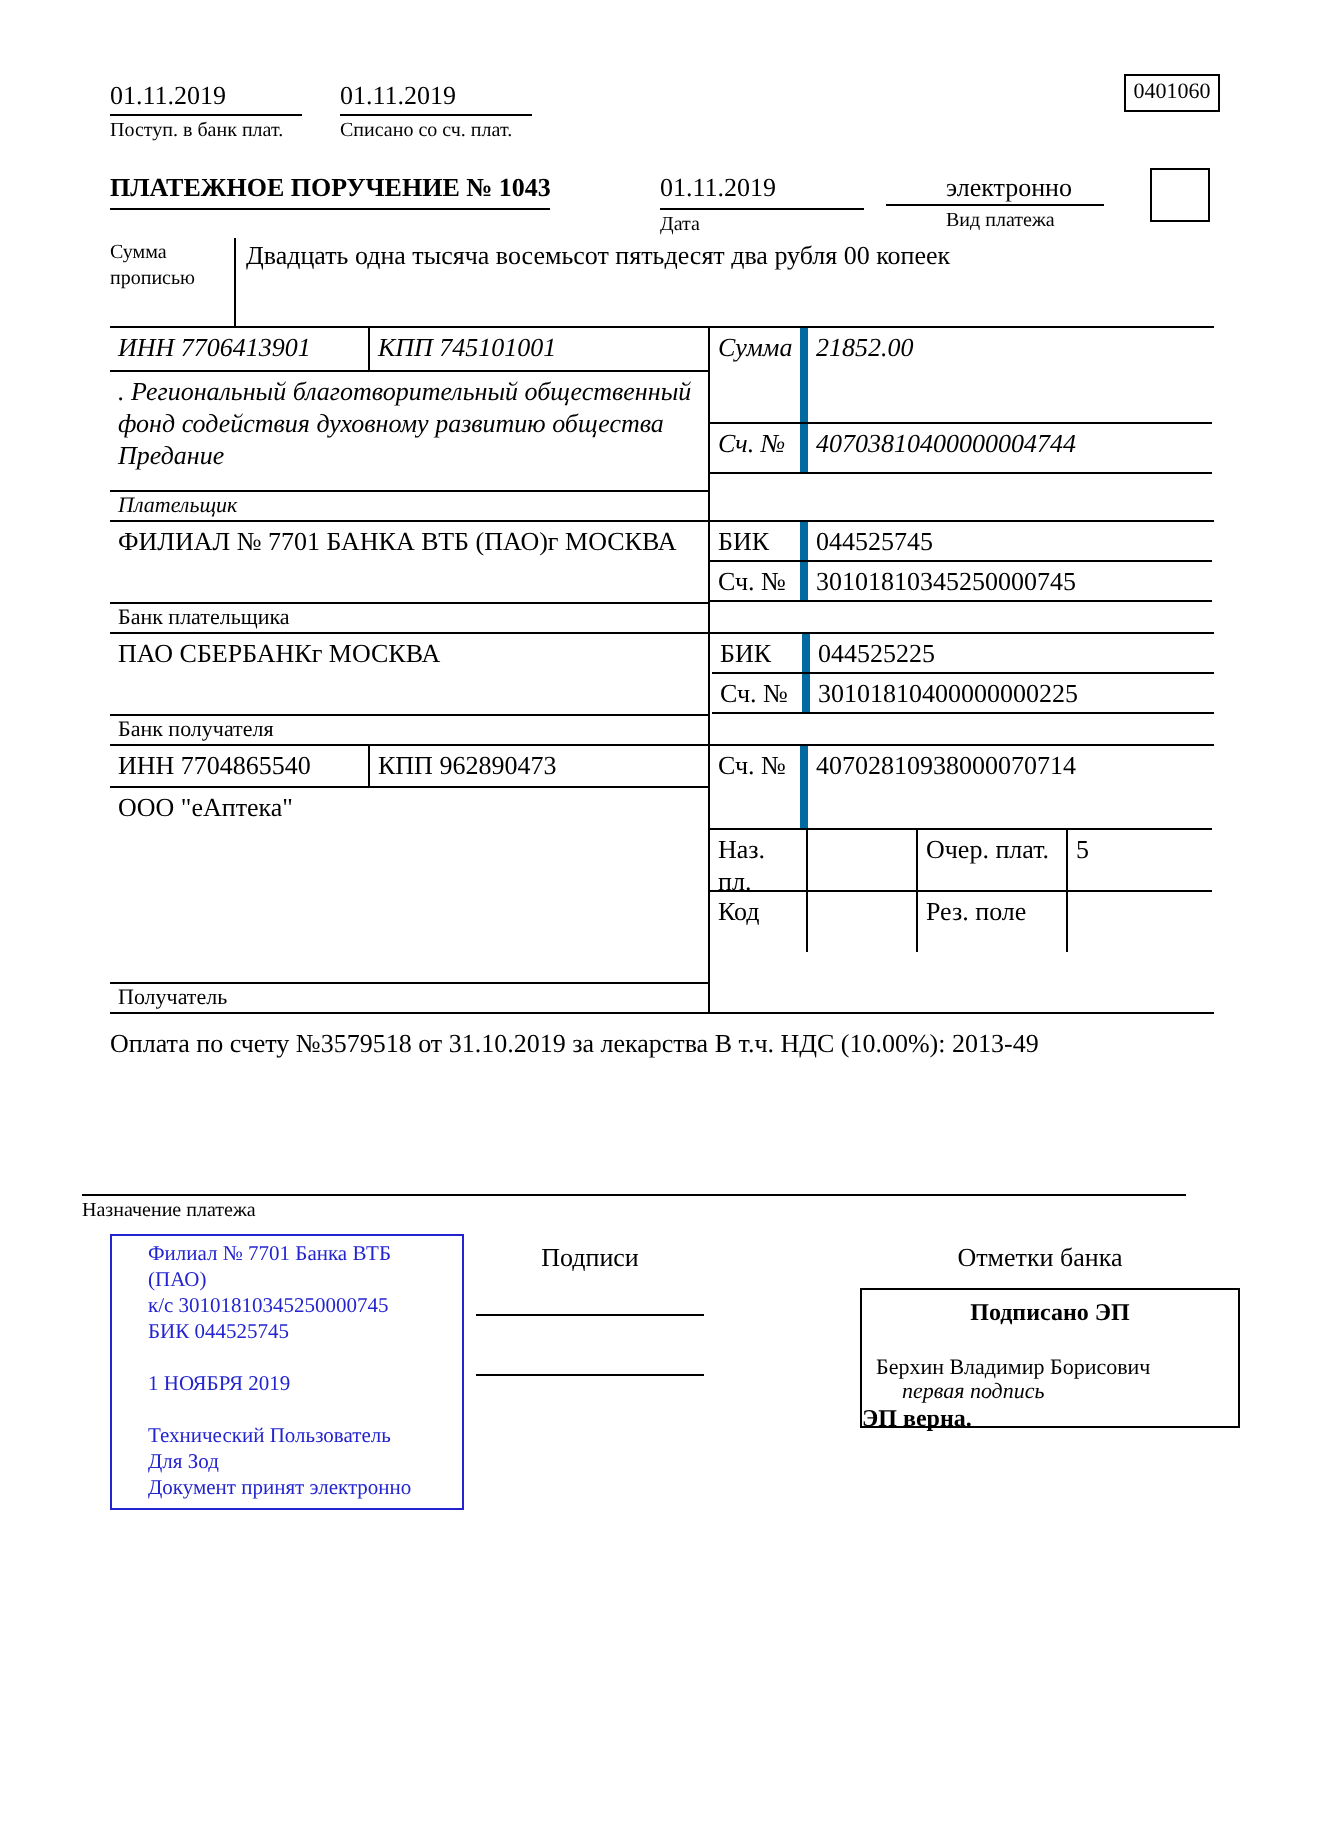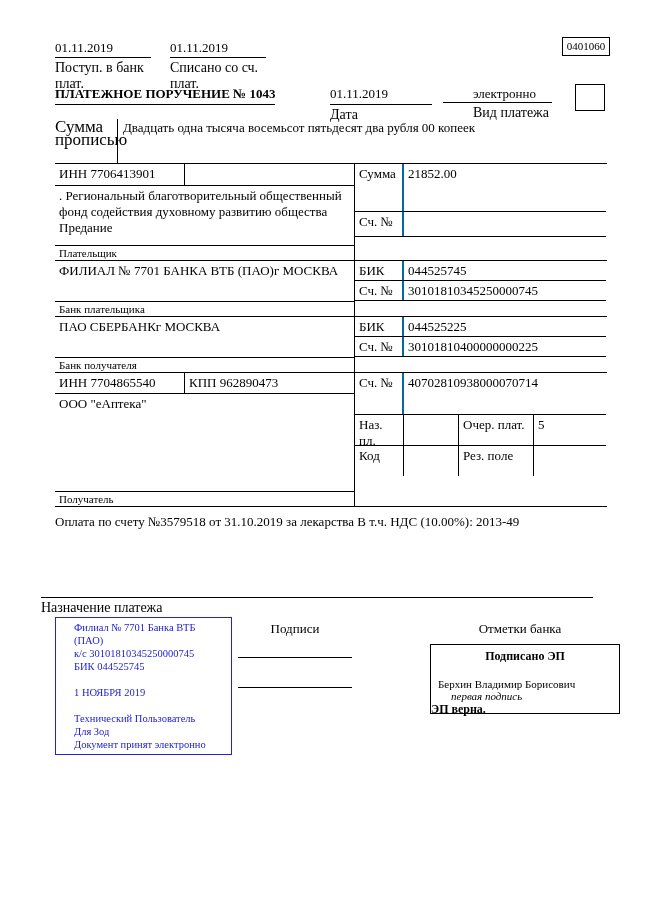--- a/index.html
+++ b/index.html
@@ -2,21 +2,21 @@
 <html><head>
 <meta charset="utf-8">
 <style>
   * { margin:0; padding:0; box-sizing:border-box; }
   html,body { background:#fff; }
   body {
     width:660px; height:919px; position:relative;
     font-family:"Liberation Serif", serif; color:#000; font-size:13px;
   }
   .abs { position:absolute; }
-  .sm { font-size:14px; }
+  .sm { font-size:10px; }
   .b  { font-weight:bold; }
   .ul { border-bottom:1px solid #000; }
 
   
   .datev { padding-bottom:1px; }
   .lbl { padding-top:2px; }
   .codebox {
     border:1px solid #000; width:48px; height:19px;
     font-size:11px; text-align:center; line-height:17px;
   }
@@ -26,21 +26,21 @@
   .ptable { position:absolute; left:55px; top:163px; width:552px; border-top:1px solid #000; }
   .sec { display:flex; border-bottom:1px solid #000; }
   .sec-left { width:300px; border-right:1px solid #000; display:flex; flex-direction:column; }
   .sec-right { width:251px; display:flex; flex-direction:column; }
   .cellrow { display:flex; }
   .cell { padding:2px 4px; }
   .grow { flex:1; }
   .leftlabel { border-top:1px solid #000; padding:1px 4px; font-size:11px; }
   .rrow { display:flex; border-bottom:1px solid #000; }
   .rrow.nob { border-bottom:none; }
-  .rlabel { width:49px; border-right:2px solid #0369a1; padding:2px 4px; flex-shrink:0; }
+  .rlabel { width:49px; border-right:4px solid #0369a1; padding:2px 4px; flex-shrink:0; }
   .rvalue { flex:1; padding:2px 4px; }
   .subtable { border-top:1px solid #000; }
   .srow { display:flex; border-bottom:1px solid #000; }
   .srow:last-child { border-bottom:none; }
   .sc { padding:2px 4px; border-right:1px solid #000; }
   .sc1 { width:49px; flex-shrink:0; }
   .sc2 { width:55px; flex-shrink:0; }
   .sc3 { width:75px; flex-shrink:0; }
   .sc4 { flex:1; border-right:none; }
 
@@ -77,41 +77,43 @@
 <div class="abs" style="left:330px;top:86px;width:102px;">
   <div class="ul" style="padding-bottom:2px;">01.11.2019</div>
   <div class="sm lbl">Дата</div>
 </div>
 <div class="abs" style="left:443px;top:86px;width:109px;">
   <div class="ul" style="padding-bottom:0;padding-left:30px;">электронно</div>
   <div class="sm lbl" style="padding-left:30px;">Вид платежа</div>
 </div>
 <div class="abs emptybox" style="left:575px;top:84px;"></div>
 
-<div class="abs" style="left:55px;top:120px;width:60px;font-size:17px;line-height:13px;">Сумма прописью</div>
+<div class="abs" style="left:55px;top:120px;width:60px;font-size:10px;line-height:13px;">Сумма прописью</div>
 <div class="abs" style="left:117px;top:119px;height:44px;border-left:1px solid #000;"></div>
 <div class="abs" style="left:123px;top:120px;width:480px;">Двадцать одна тысяча восемьсот пятьдесят два рубля 00 копеек</div>
 
 <div class="ptable">
 
-  <div class="sec" style="height:97px;">
+  <div class="sec" style="height:97px;font-style:italic;">
     <div class="sec-left">
       <div class="cellrow" style="height:22px;border-bottom:1px solid #000;">
         <div class="cell" style="width:130px;border-right:1px solid #000;">ИНН 7706413901</div>
+        <div class="cell grow">КПП 745101001</div>
       </div>
       <div class="cell grow">. Региональный благотворительный общественный фонд содействия духовному развитию общества Предание</div>
       <div class="leftlabel">Плательщик</div>
     </div>
     <div class="sec-right">
       <div class="rrow" style="height:48px;">
         <div class="rlabel">Сумма</div>
         <div class="rvalue">21852.00</div>
       </div>
       <div class="rrow" style="height:25px;">
         <div class="rlabel">Сч. №</div>
+        <div class="rvalue">40703810400000004744</div>
       </div>
     </div>
   </div>
 
   <div class="sec" style="height:56px;">
     <div class="sec-left">
       <div class="cell grow">ФИЛИАЛ № 7701 БАНКА ВТБ (ПАО)г МОСКВА</div>
       <div class="leftlabel">Банк плательщика</div>
     </div>
     <div class="sec-right">
@@ -119,21 +121,21 @@
         <div class="rlabel">БИК</div>
         <div class="rvalue">044525745</div>
       </div>
       <div class="rrow" style="height:20px;">
         <div class="rlabel">Сч. №</div>
         <div class="rvalue">30101810345250000745</div>
       </div>
     </div>
   </div>
 
-  <div class="sec" style="height:56px;">
+  <div class="sec" style="height:56px;justify-content:space-between;">
     <div class="sec-left">
       <div class="cell grow">ПАО СБЕРБАНКг МОСКВА</div>
       <div class="leftlabel">Банк получателя</div>
     </div>
     <div class="sec-right">
       <div class="rrow" style="height:20px;">
         <div class="rlabel">БИК</div>
         <div class="rvalue">044525225</div>
       </div>
       <div class="rrow" style="height:20px;">

